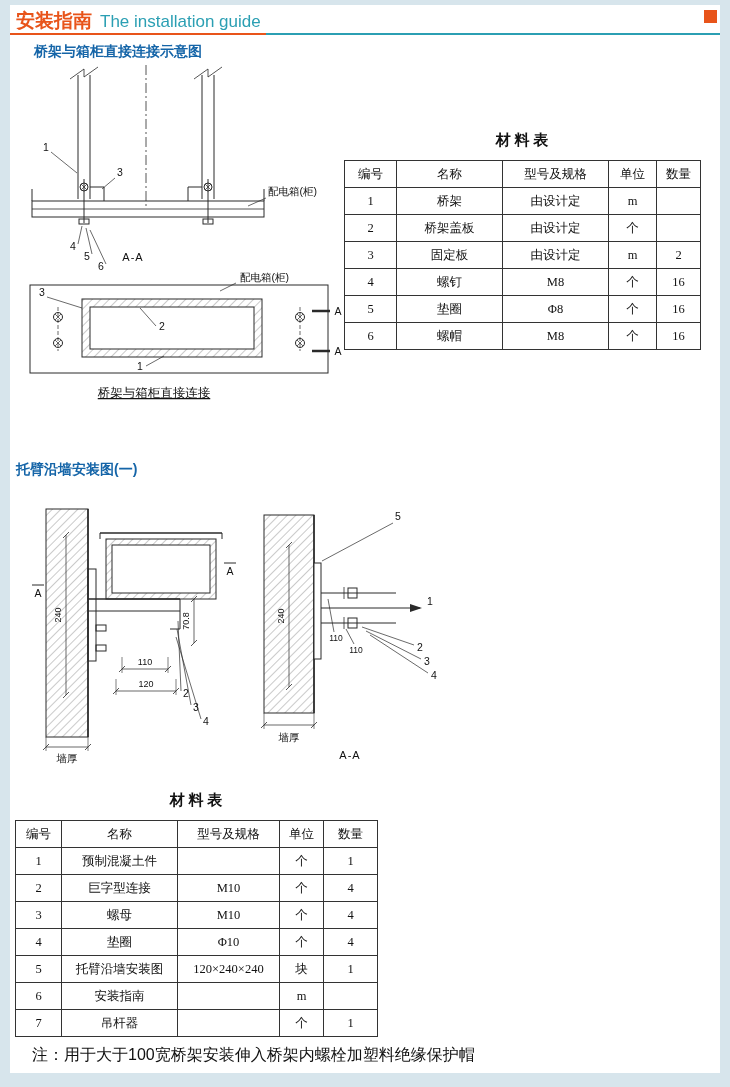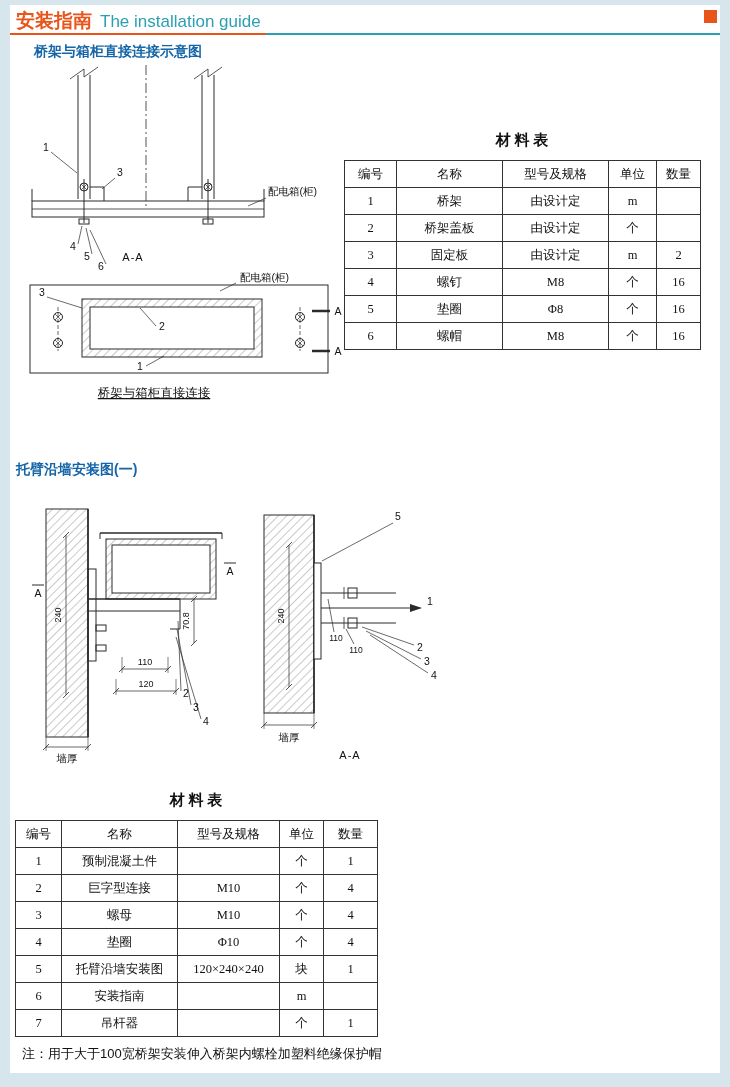--- a/index.html
+++ b/index.html
@@ -32,21 +32,21 @@
   .dwg { position:absolute; }
   .dwg1  { left:8px;   top:54px; }
   .dwg2l { left:18px;  top:494px; }
   .dwg2r { left:240px; top:496px; }
   .dwg text { font-family:"Liberation Sans", sans-serif; font-size:10.5px; fill:#111; }
   .dwg text.sm  { font-size:8.5px; }
   .dwg text.dim { font-size:9px; }
   .dwg text.cap { font-size:12.5px; text-decoration:underline; }
   .dwg text.sec { font-size:11px; letter-spacing:1px; }
 
-  .footnote { position:absolute; left:12px; top:1040px; font-size:13px; color:#111; }
+  .footnote { position:absolute; left:22px; top:1040px; font-size:16px; color:#111; }
 </style>
 </head>
 <body>
 
 <div class="page">
   <div class="content">
 
     <div class="hdr">
       <span class="hdr-zh">安装指南</span><span class="hdr-en">The installation guide</span>
     </div>

